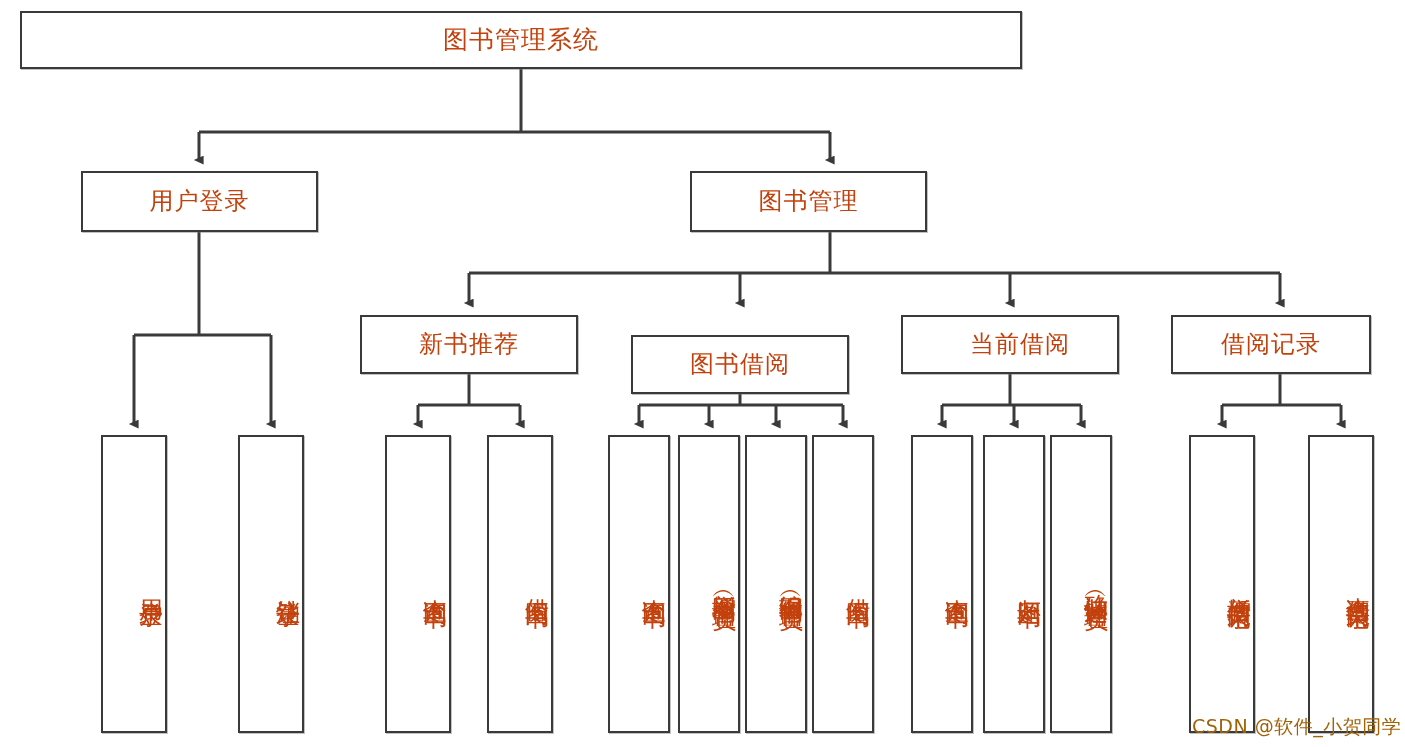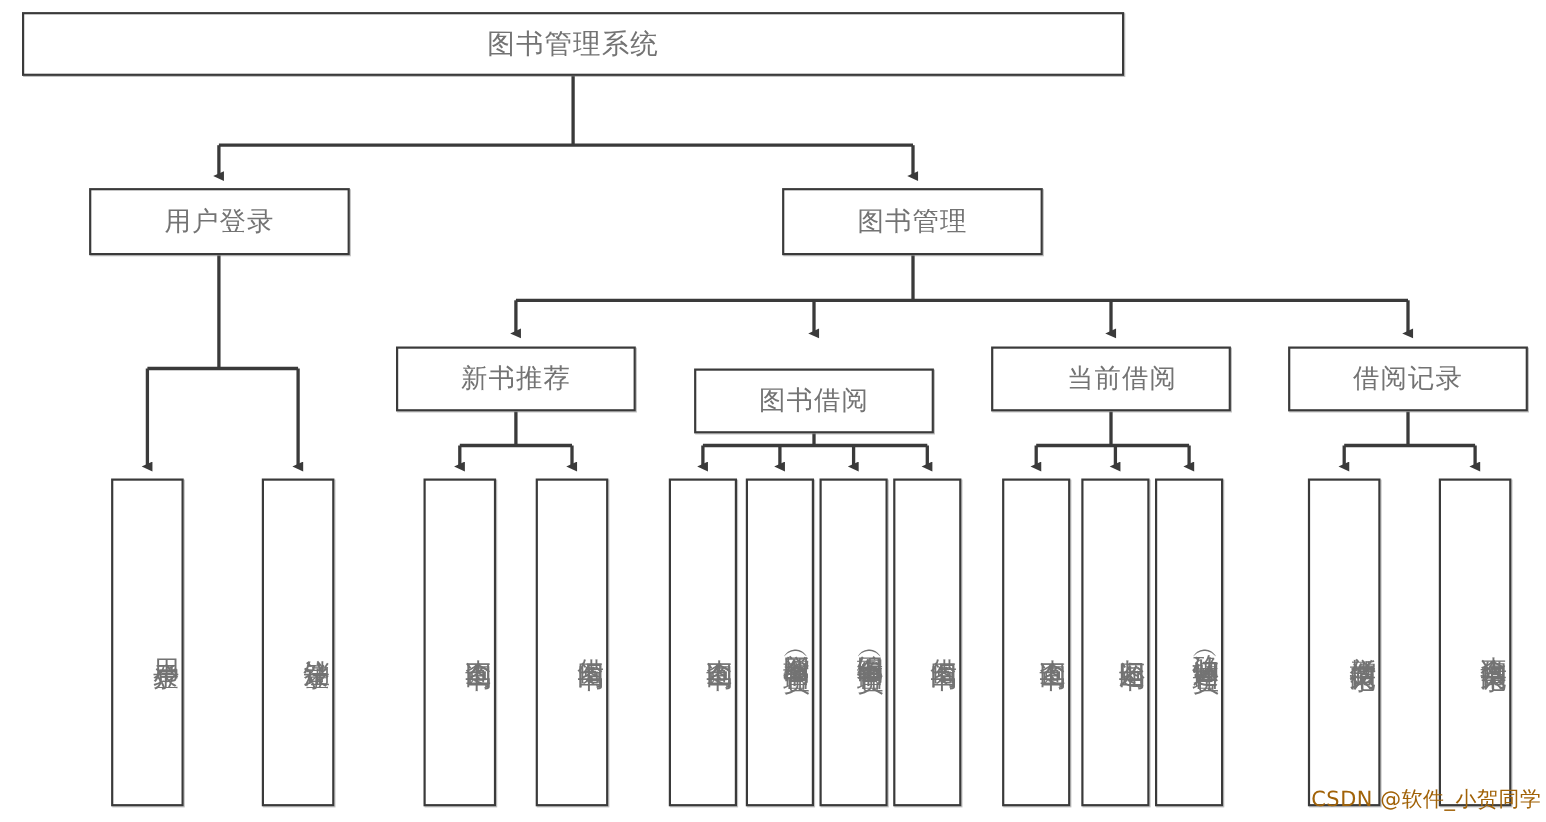--- a/index.html
+++ b/index.html
@@ -27,21 +27,21 @@
     pointer-events: none;
   }
   .node {
     position: absolute;
     box-sizing: border-box;
     border: 2.5px solid #3a3a3a;
     background: #ffffff;
     display: flex;
     align-items: center;
     justify-content: center;
-    color: #737373;
+    color: #c2410c;
     box-shadow: 1px 1px 0 rgba(120,120,120,0.45);
   }
   .node.h {
     font-size: 24px;
     letter-spacing: 1px;
     line-height: 1.1;
   }
   .node.v {
     writing-mode: vertical-rl;
     text-orientation: upright;
@@ -121,26 +121,26 @@
       <path d="M1280,374 L1280,405"></path>
       <path d="M1222,405 L1341,405"></path>
       <path d="M1222,405 L1222,424" marker-end="url(#arrow)"></path>
       <path d="M1341,405 L1341,424" marker-end="url(#arrow)"></path>
     </g>
   </svg>
 
   <div class="node h root" id="node-root" style="left: 20px; top: 11px; width: 1002px; height: 58px;">图书管理系统</div>
 
   <div class="node h" id="node-l2-0" style="left: 81px; top: 171px; width: 237px; height: 61px;">用户登录</div>
-  <div class="node h" id="node-l2-1" style="left: 711px; top: 171px; width: 237px; height: 61px;">图书管理</div>
+  <div class="node h" id="node-l2-1" style="left: 690px; top: 171px; width: 237px; height: 61px;">图书管理</div>
 
   <div class="node h" id="node-l3-0" style="left: 360px; top: 315px; width: 218px; height: 59px;">新书推荐</div>
   <div class="node h" id="node-l3-1" style="left: 631px; top: 315px; width: 218px; height: 59px; margin-top: 20px;">图书借阅</div>
   <div class="node h" id="node-l3-2" style="left: 901px; top: 315px; width: 218px; height: 59px; padding-left: 20px;">当前借阅</div>
-  <div class="node h" id="node-l3-3" style="left: 1171px; top: 315px; width: 218px; height: 59px;">借阅记录</div>
+  <div class="node h" id="node-l3-3" style="left: 1171px; top: 315px; width: 200px; height: 59px;">借阅记录</div>
 
   <div class="node v" id="node-leaf-0" style="left: 101px; top: 435px; width: 66px; height: 298px;">
       <span>用户登录</span>
     </div>
   <div class="node v" id="node-leaf-1" style="left: 238px; top: 435px; width: 66px; height: 298px;">
       <span>注销登录</span>
     </div>
   <div class="node v" id="node-leaf-2" style="left: 385px; top: 435px; width: 66px; height: 298px;">
       <span>查询图书</span>
     </div>

